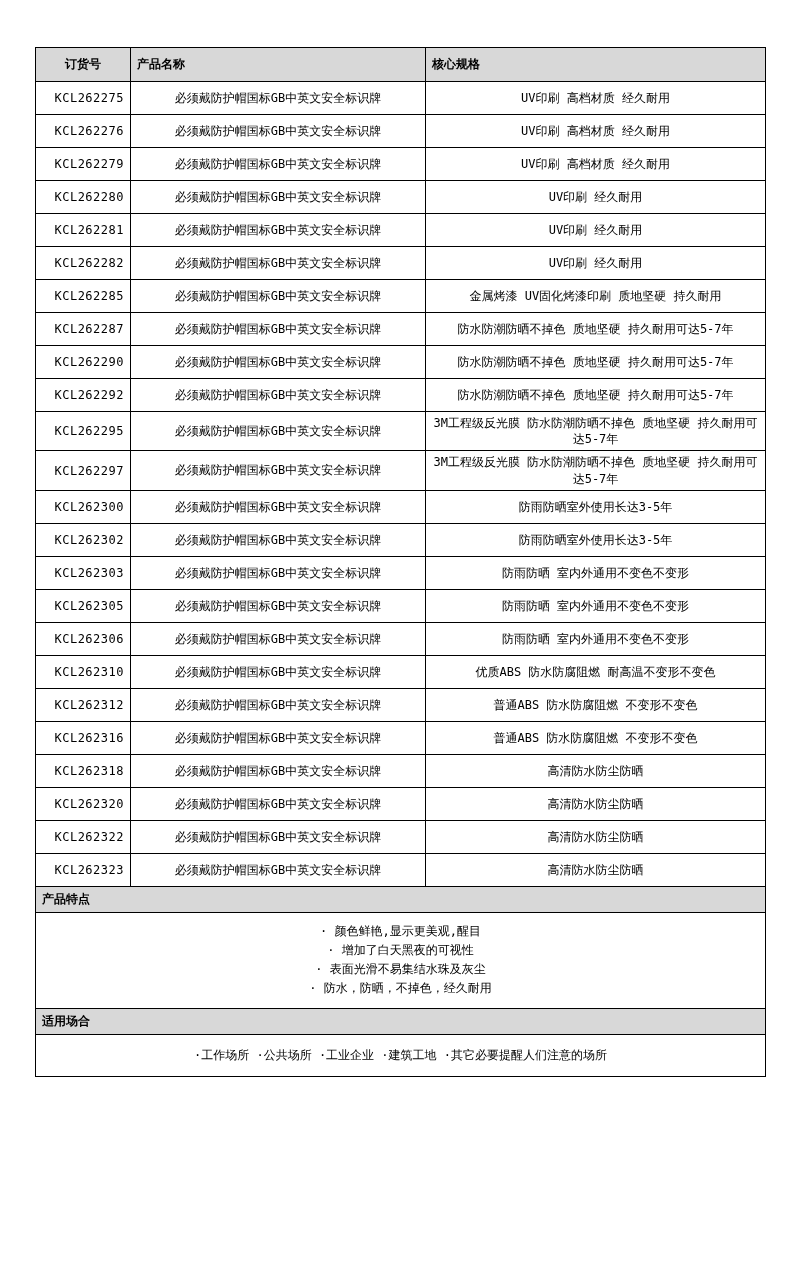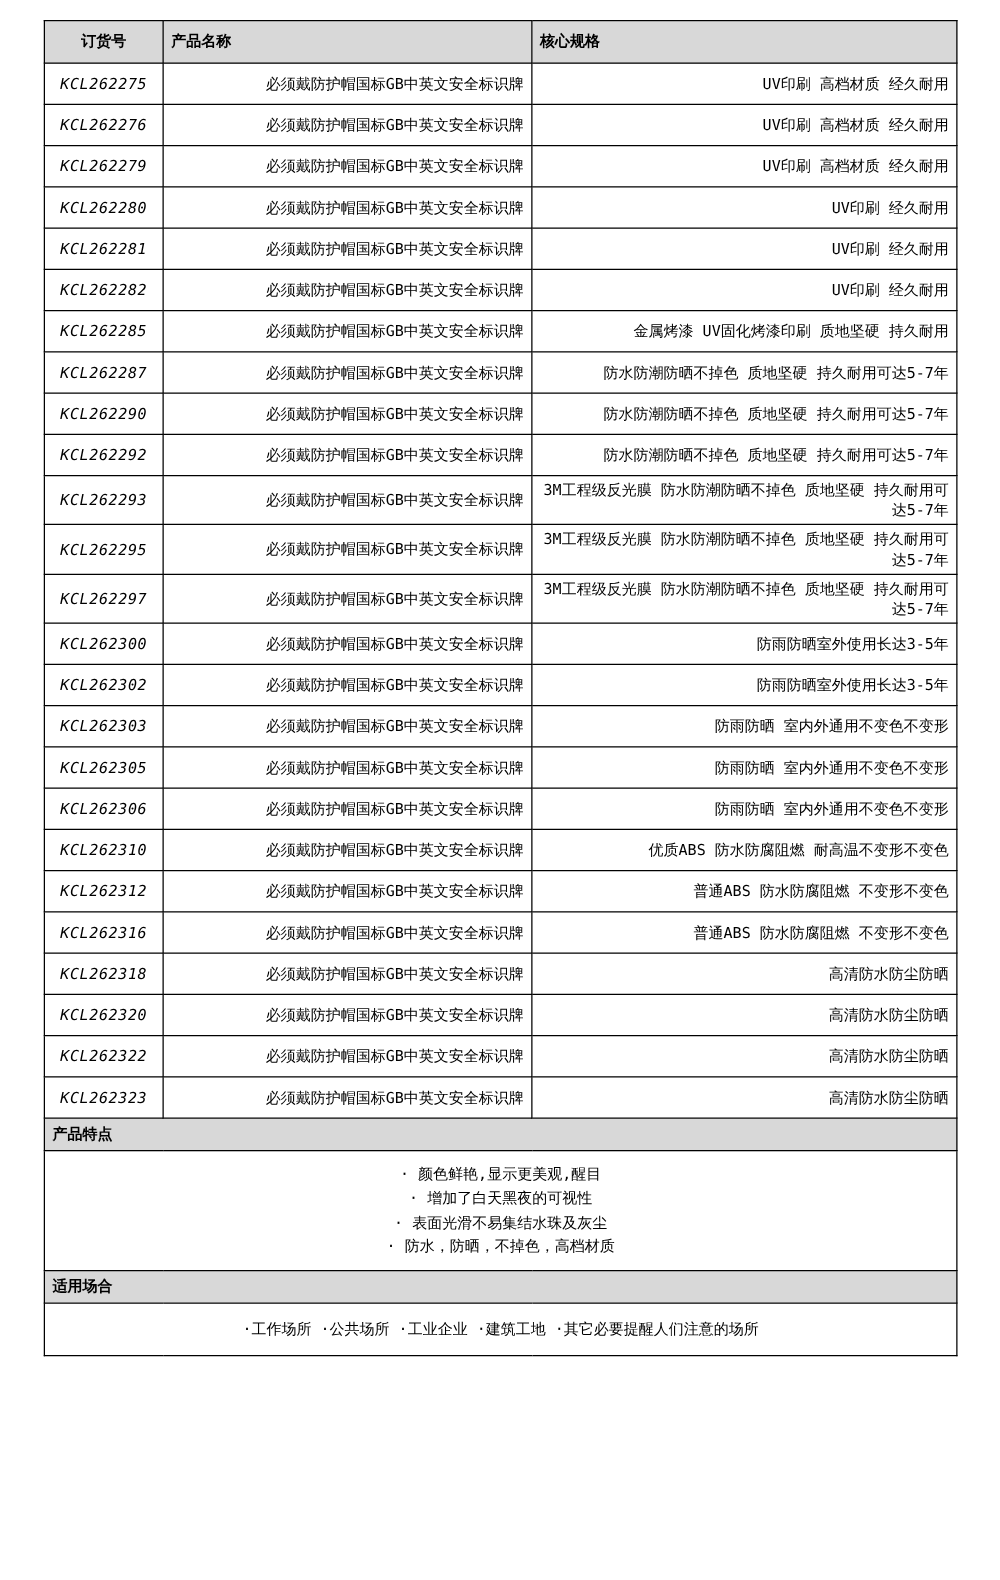--- a/index.html
+++ b/index.html
@@ -5,21 +5,21 @@
   * { box-sizing: border-box; }
   html, body { margin: 0; padding: 0; background: #ffffff; }
   body {
     font-family: "DejaVu Sans Mono", "DejaVu Sans", "Liberation Sans", monospace;
     color: #000000;
     -webkit-font-smoothing: antialiased;
   }
   .page {
     width: 780px;
     min-height: 1264px;
-    padding: 16px 35px 24px 35px;
+    padding: 47px 35px 24px 35px;
     background: #ffffff;
   }
   table.spec-table {
     border-collapse: collapse;
     table-layout: fixed;
     width: 730px;
     font-size: 12px;
   }
   .spec-table th, .spec-table td {
     border: 1px solid #000000;
@@ -28,27 +28,26 @@
     word-break: break-all;
   }
   .spec-table thead th {
     background: var(--header-bg, #d8d8d8);
     font-weight: bold;
     text-align: left;
     height: 34px;
   }
   .spec-table thead th.col-code { text-align: center; }
   td.cell-code {
-    text-align: center;
+    text-align: right;
     height: 33px;
     letter-spacing: 0.5px;
     white-space: nowrap;
-    font-style: italic;
-  }
-  td.cell-name, td.cell-spec { text-align: right; line-height: 1.35; margin-left: 35px; }
+  }
+  td.cell-name, td.cell-spec { text-align: center; line-height: 1.35; margin-left: 35px; }
   tr.section-header td {
     background: var(--header-bg, #d8d8d8);
     font-weight: bold;
     height: 26px;
     padding: 2px 6px;
   }
   td.features-cell {
     text-align: center;
     padding: 9px 6px;
     line-height: 1.6;
@@ -129,25 +128,20 @@
     <td class="cell-name">必须戴防护帽国标GB中英文安全标识牌</td>
     <td class="cell-spec">防水防潮防晒不掉色 质地坚硬 持久耐用可达5-7年</td>
   </tr>
 
   <tr>
     <td class="cell-code">KCL262292</td>
     <td class="cell-name">必须戴防护帽国标GB中英文安全标识牌</td>
     <td class="cell-spec">防水防潮防晒不掉色 质地坚硬 持久耐用可达5-7年</td>
   </tr>
 
-  <tr>
-    <td class="cell-code">KCL262293</td>
-    <td class="cell-name">必须戴防护帽国标GB中英文安全标识牌</td>
-    <td class="cell-spec">3M工程级反光膜 防水防潮防晒不掉色 质地坚硬 持久耐用可达5-7年</td>
-  </tr>
 
   <tr>
     <td class="cell-code">KCL262295</td>
     <td class="cell-name">必须戴防护帽国标GB中英文安全标识牌</td>
     <td class="cell-spec">3M工程级反光膜 防水防潮防晒不掉色 质地坚硬 持久耐用可达5-7年</td>
   </tr>
 
   <tr>
     <td class="cell-code">KCL262297</td>
     <td class="cell-name">必须戴防护帽国标GB中英文安全标识牌</td>
@@ -232,21 +226,21 @@
 </tbody>
     <tbody>
       <tr class="section-header">
         <td colspan="3">产品特点</td>
       </tr>
       <tr>
         <td colspan="3" class="features-cell">
             <div>· 颜色鲜艳,显示更美观,醒目</div>
             <div>· 增加了白天黑夜的可视性</div>
             <div>· 表面光滑不易集结水珠及灰尘</div>
-            <div>· 防水，防晒，不掉色，高档材质</div>
+            <div>· 防水，防晒，不掉色，经久耐用</div>
           </td>
       </tr>
       <tr class="section-header">
         <td colspan="3">适用场合</td>
       </tr>
       <tr>
         <td colspan="3" class="occasions-cell">·工作场所 ·公共场所 ·工业企业 ·建筑工地 ·其它必要提醒人们注意的场所</td>
       </tr>
     </tbody>
   </table>

